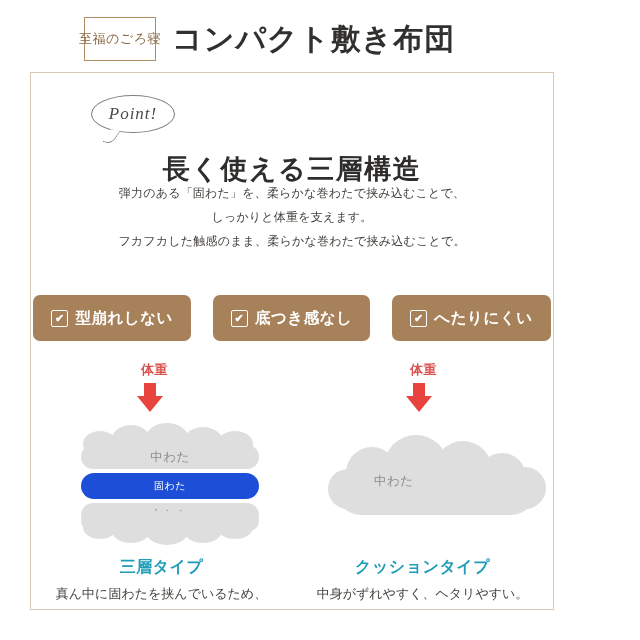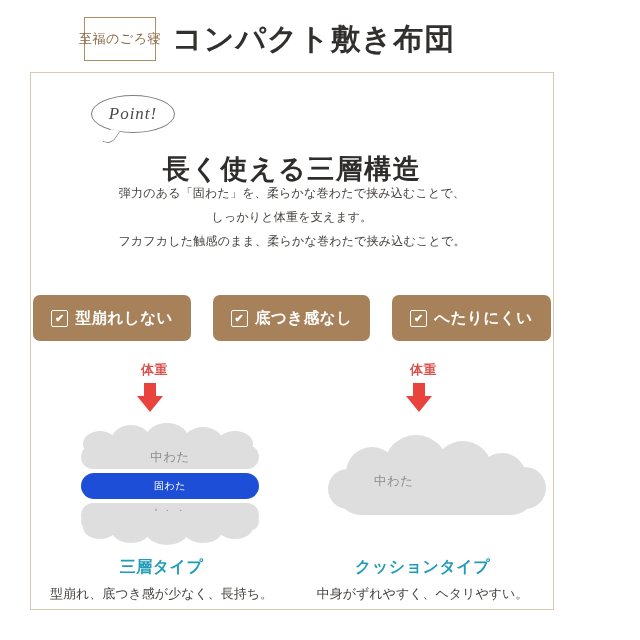--- a/index.html
+++ b/index.html
@@ -325,21 +325,21 @@
         <div class="layer grey" style="left:50px; top:142px; width:178px; height:24px;">中わた</div>
         <div class="bump" style="left:52px;  top:154px; width:34px; height:24px;"></div>
         <div class="bump" style="left:80px;  top:154px; width:40px; height:28px;"></div>
         <div class="bump" style="left:114px; top:154px; width:44px; height:30px;"></div>
         <div class="bump" style="left:152px; top:154px; width:40px; height:28px;"></div>
         <div class="bump" style="left:186px; top:154px; width:36px; height:24px;"></div>
         <div class="layer grey" style="left:50px; top:150px; width:178px; height:20px;"></div>
 
         <div class="col-title" style="top:196px;">三層タイプ</div>
         <div class="col-desc" style="top:222px;">
-          <div>型崩れ、底つき感が少なく、長持ち。</div>
+          <div>真ん中に固わたを挟んでいるため、</div>
         </div>
       </div>
 
       <div class="col right">
         <div class="weight-label" style="left:118px; top:0px;">体重</div>
         <div class="arrow" style="left:114px; top:22px;">
           <div class="stem"></div>
           <div class="head"></div>
         </div>
 

